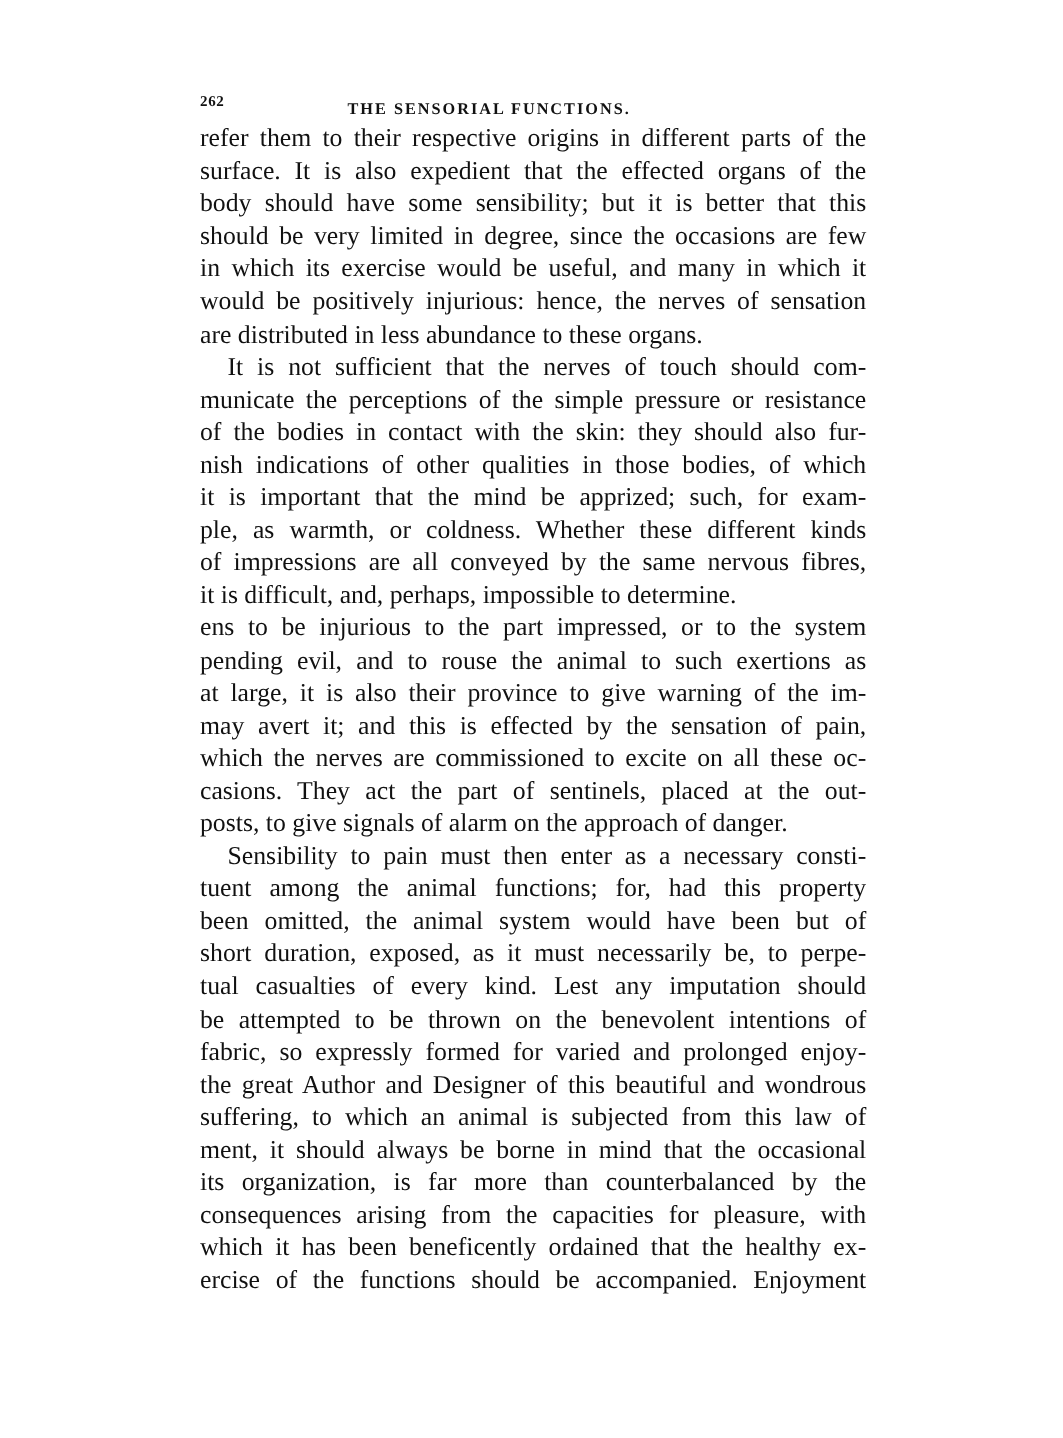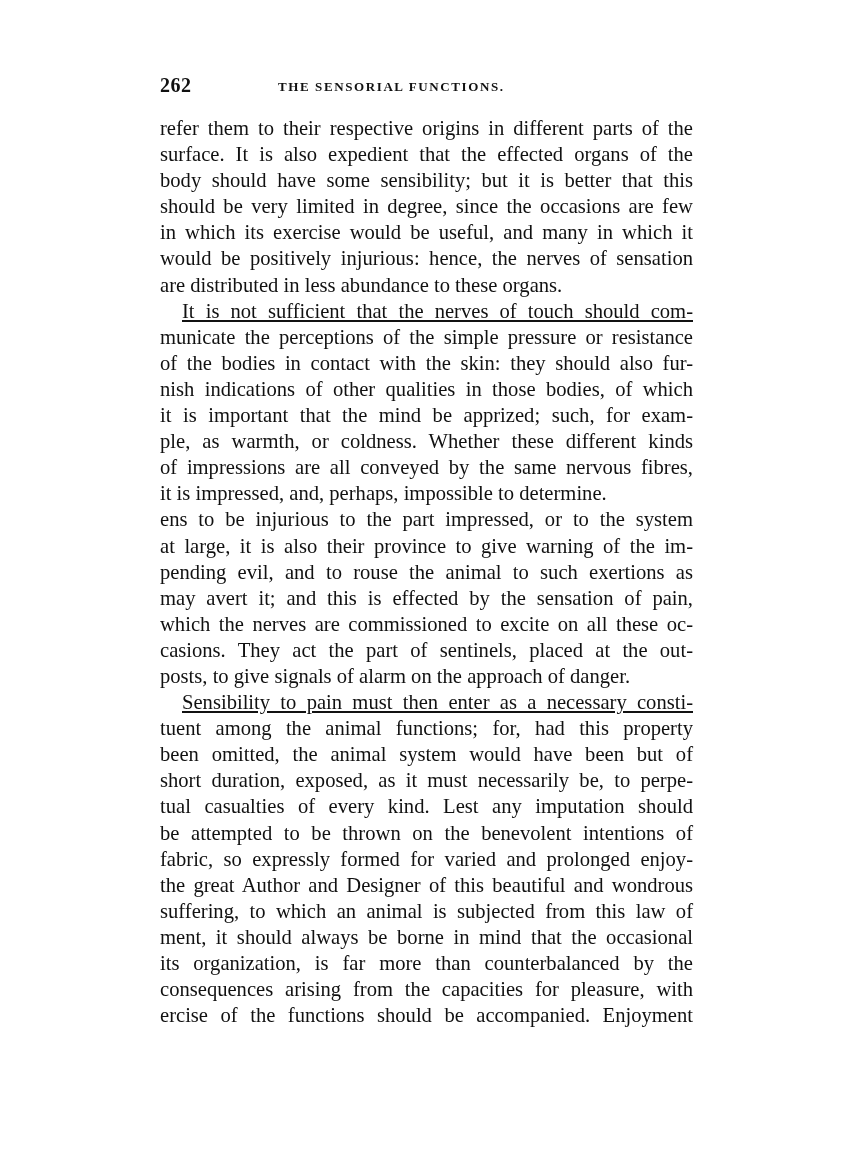--- a/index.html
+++ b/index.html
@@ -23,49 +23,47 @@
     }
     .running-head {
       position: relative;
       height: 28px;
       font-weight: bold;
     }
     .page-number {
       position: absolute;
       left: 0;
       top: 4px;
-      font-size: 20px;
+      font-size: 12px;
       letter-spacing: 0.5px;
     }
     .running-title {
       position: absolute;
       left: 118px;
       top: 9px;
       font-size: 13px;
       letter-spacing: 1.6px;
     }
     .body-text {
-      margin-top: 17px;
       font-size: 20.6px;
       line-height: 26.1px;
       text-align: justify;
     }
     .line {
       display: block;
       white-space: nowrap;
       text-align: justify;
       text-align-last: justify;
       height: 26.1px;
     }
     .line.last {
       text-align-last: left;
     }
     .line.indent {
       padding-left: 22px;
-      text-decoration: underline;
     }
   </style>
 </head>
 <body>
 
 <div class="page">
   <div class="running-head">
     <span class="page-number">262</span>
     <span class="running-title">THE SENSORIAL FUNCTIONS.</span>
   </div>
@@ -80,40 +78,41 @@
         <span class="line last">are distributed in less abundance to these organs.</span>
       </div>
       <div>
         <span class="line indent">It is not sufficient that the nerves of touch should com-</span>
         <span class="line">municate the perceptions of the simple pressure or resistance</span>
         <span class="line">of the bodies in contact with the skin: they should also fur-</span>
         <span class="line">nish indications of other qualities in those bodies, of which</span>
         <span class="line">it is important that the mind be apprized; such, for exam-</span>
         <span class="line">ple, as warmth, or coldness.  Whether these different kinds</span>
         <span class="line">of impressions are all conveyed by the same nervous fibres,</span>
-        <span class="line last">it is impressed, and, perhaps, impossible to determine.</span>
+        <span class="line last">it is difficult, and, perhaps, impossible to determine.</span>
       </div>
       <div>
         <span class="line">ens to be injurious to the part impressed, or to the system</span>
+        <span class="line">pending evil, and to rouse the animal to such exertions as</span>
         <span class="line">at large, it is also their province to give warning of the im-</span>
-        <span class="line">pending evil, and to rouse the animal to such exertions as</span>
         <span class="line">may avert it; and this is effected by the sensation of pain,</span>
         <span class="line">which the nerves are commissioned to excite on all these oc-</span>
         <span class="line">casions.  They act the part of sentinels, placed at the out-</span>
         <span class="line last">posts, to give signals of alarm on the approach of danger.</span>
       </div>
       <div>
         <span class="line indent">Sensibility to pain must then enter as a necessary consti-</span>
         <span class="line">tuent among the animal functions; for, had this property</span>
         <span class="line">been omitted, the animal system would have been but of</span>
         <span class="line">short duration, exposed, as it must necessarily be, to perpe-</span>
         <span class="line">tual casualties of every kind.  Lest any imputation should</span>
         <span class="line">be attempted to be thrown on the benevolent intentions of</span>
         <span class="line">fabric, so expressly formed for varied and prolonged enjoy-</span>
         <span class="line">the great Author and Designer of this beautiful and wondrous</span>
         <span class="line">suffering, to which an animal is subjected from this law of</span>
         <span class="line">ment, it should always be borne in mind that the occasional</span>
         <span class="line">its organization, is far more than counterbalanced by the</span>
         <span class="line">consequences arising from the capacities for pleasure, with</span>
+        <span class="line">which it has been beneficently ordained that the healthy ex-</span>
         <span class="line">ercise of the functions should be accompanied.  Enjoyment</span>
       </div>
     </div>
 </div>
 
 </body></html>

